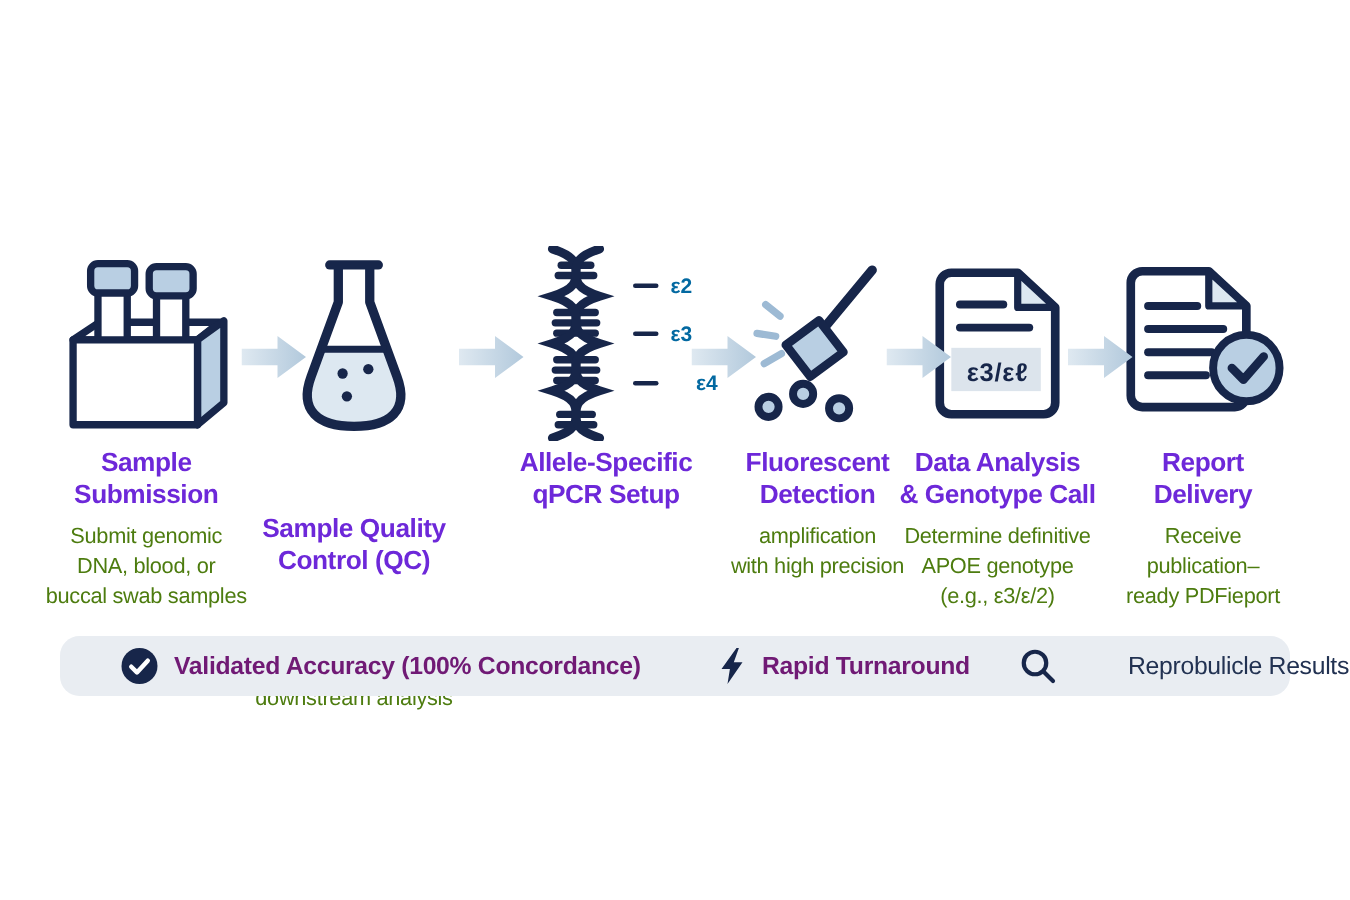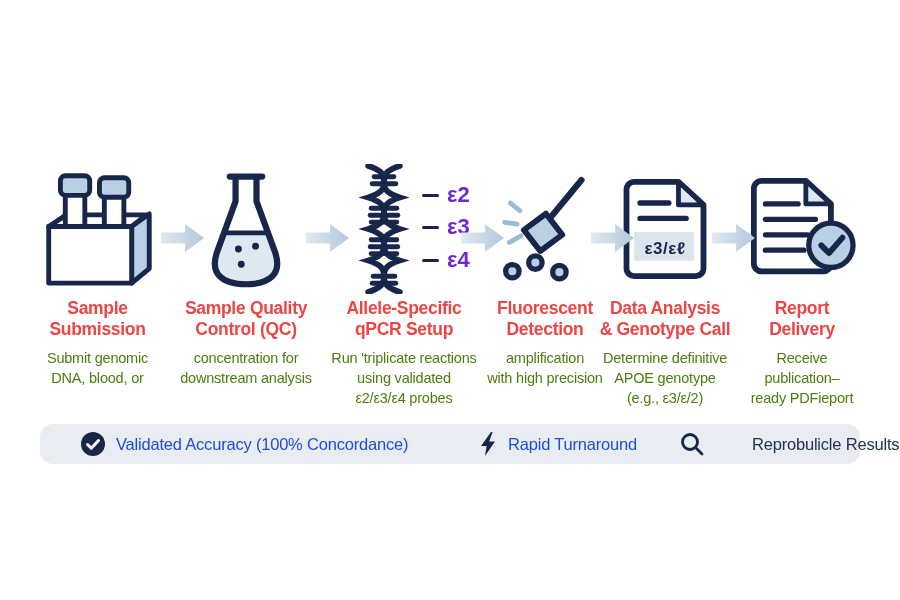--- a/index.html
+++ b/index.html
@@ -2,52 +2,52 @@
 <html><head>
 <meta charset="utf-8">
 <style>
   html,body{margin:0;padding:0;background:#fff;}
   .canvas{
     position:relative;width:900px;height:600px;background:#ffffff;
     font-family:"Liberation Sans",sans-serif;overflow:hidden;
   }
   .step{position:absolute;top:160px;display:flex;flex-direction:column;align-items:center;text-align:center;}
   .icon-area{position:relative;height:138px;width:100%;display:flex;align-items:center;justify-content:center;}
-  .step-title{font-size:17.5px;font-weight:bold;color:#ef4444;line-height:21px;letter-spacing:-0.3px;}
+  .step-title{font-size:17.5px;font-weight:bold;color:#6d28d9;line-height:21px;letter-spacing:-0.3px;}
   .step-desc{margin-top:8px;font-size:14.5px;color:#4d7c0f;line-height:20px;letter-spacing:-0.2px;}
   #step1{left:20px;width:155px;}
-  #step2{left:176px;width:140px;}
+  #step2{left:166px;width:140px;gap:44px;}
   #step3{left:326px;width:156px;}
   #step4{left:472px;width:146px;}
   #step5{left:589px;width:152px;}
   #step6{left:736px;width:132px;}
   .flow-arrow{position:absolute;top:223px;width:44px;height:30px;}
   .dna-wrap{position:relative;width:100%;height:138px;}
   .dna-svg{position:absolute;left:28px;top:4px;}
   .allele-row{position:absolute;left:96px;display:flex;align-items:center;}
   .allele-tick{display:inline-block;width:17px;height:3px;background:#17264a;border-radius:2px;margin-right:8px;}
-  .allele-label{font-size:22px;font-weight:bold;color:#6d28d9;}
+  .allele-label{font-size:14px;font-weight:bold;color:#0369a1;}
   #allele-row-0{top:22px;}
   #allele-row-1{top:54px;}
-  #allele-row-2{top:87px;}
+  #allele-row-2{top:87px;gap:17px;}
   .doc-wrap{position:relative;width:86px;height:102px;}
   .genotype-text{
     position:absolute;left:12px;top:56px;width:62px;height:30px;
     display:flex;align-items:center;justify-content:center;
     font-size:17px;font-weight:bold;color:#17264a;letter-spacing:0.5px;
   }
   .banner{
     position:absolute;left:40px;top:424px;width:820px;height:40px;
     background:#e9edf2;border-radius:13px;
   }
   .banner-item{position:absolute;top:0;bottom:0;display:flex;align-items:center;gap:10px;}
   #banner-item-0{left:40px;}
   #banner-item-1{left:438px;}
   #banner-item-2{left:640px;gap:48px;}
-  .banner-label{font-size:16.5px;font-weight:normal;color:#1d4ed8;letter-spacing:-0.2px;white-space:nowrap;}
+  .banner-label{font-size:16.5px;font-weight:bold;color:#701a75;letter-spacing:-0.2px;white-space:nowrap;}
   .banner-label.regular{font-weight:normal;color:#223252;}
   svg{display:block;}
 </style>
 </head>
 <body>
 
 <div class="canvas">
 
   <div class="step" id="step1">
     <div class="icon-area">
@@ -61,20 +61,21 @@
         <rect x="12" y="60" width="85" height="58" fill="#ffffff" stroke="#17264a" stroke-width="5" stroke-linejoin="round"></rect>
       </svg>
     </div>
     <div class="step-title">
       <div>Sample</div>
       <div>Submission</div>
     </div>
     <div class="step-desc">
       <div>Submit genomic</div>
       <div>DNA, blood, or</div>
+      <div>buccal swab samples</div>
     </div>
   </div>
 
   <div class="step" id="step2">
     <div class="icon-area">
       <svg width="101" height="120" viewBox="0 0 105 126">
         <path d="M29,67 L75,67 L82,86 C91,110 77,121 52,121 C27,121 13,110 22,86 Z" fill="#dde8f1"></path>
         <path d="M41,9 L41,34 L22,86 C13,110 27,121 52,121 C77,121 91,110 82,86 L63,34 L63,9" fill="none" stroke="#17264a" stroke-width="6.5" stroke-linejoin="round" stroke-linecap="round"></path>
         <line x1="35" y1="8" x2="69" y2="8" stroke="#17264a" stroke-width="6.5" stroke-linecap="round"></line>
         <line x1="29" y1="67" x2="75" y2="67" stroke="#17264a" stroke-width="5"></line>
@@ -119,25 +120,20 @@
       </div>
       <div class="allele-row" id="allele-row-2">
         <span class="allele-tick"></span>
         <span class="allele-label">ε4</span>
       </div>
     </div>
     <div class="step-title">
       <div>Allele-Specific</div>
       <div>qPCR Setup</div>
     </div>
-    <div class="step-desc">
-      <div>Run 'triplicate reactions</div>
-      <div>using validated</div>
-      <div>ε2/ε3/ε4 probes</div>
-    </div>
   </div>
 
   <div class="step" id="step4">
     <div class="icon-area">
       <svg width="96" height="110" viewBox="0 0 100 112">
         <line x1="88" y1="5" x2="54" y2="46" stroke="#17264a" stroke-width="6.5" stroke-linecap="round"></line>
         <polygon points="28,57 51,40 68,62 45,79" fill="#b9cfe3" stroke="#17264a" stroke-width="6" stroke-linejoin="round"></polygon>
         <line x1="14" y1="29" x2="24" y2="37" stroke="#9dbad4" stroke-width="5" stroke-linecap="round"></line>
         <line x1="8" y1="49" x2="21" y2="51" stroke="#9dbad4" stroke-width="5" stroke-linecap="round"></line>
         <line x1="13" y1="70" x2="25" y2="63" stroke="#9dbad4" stroke-width="5" stroke-linecap="round"></line>

